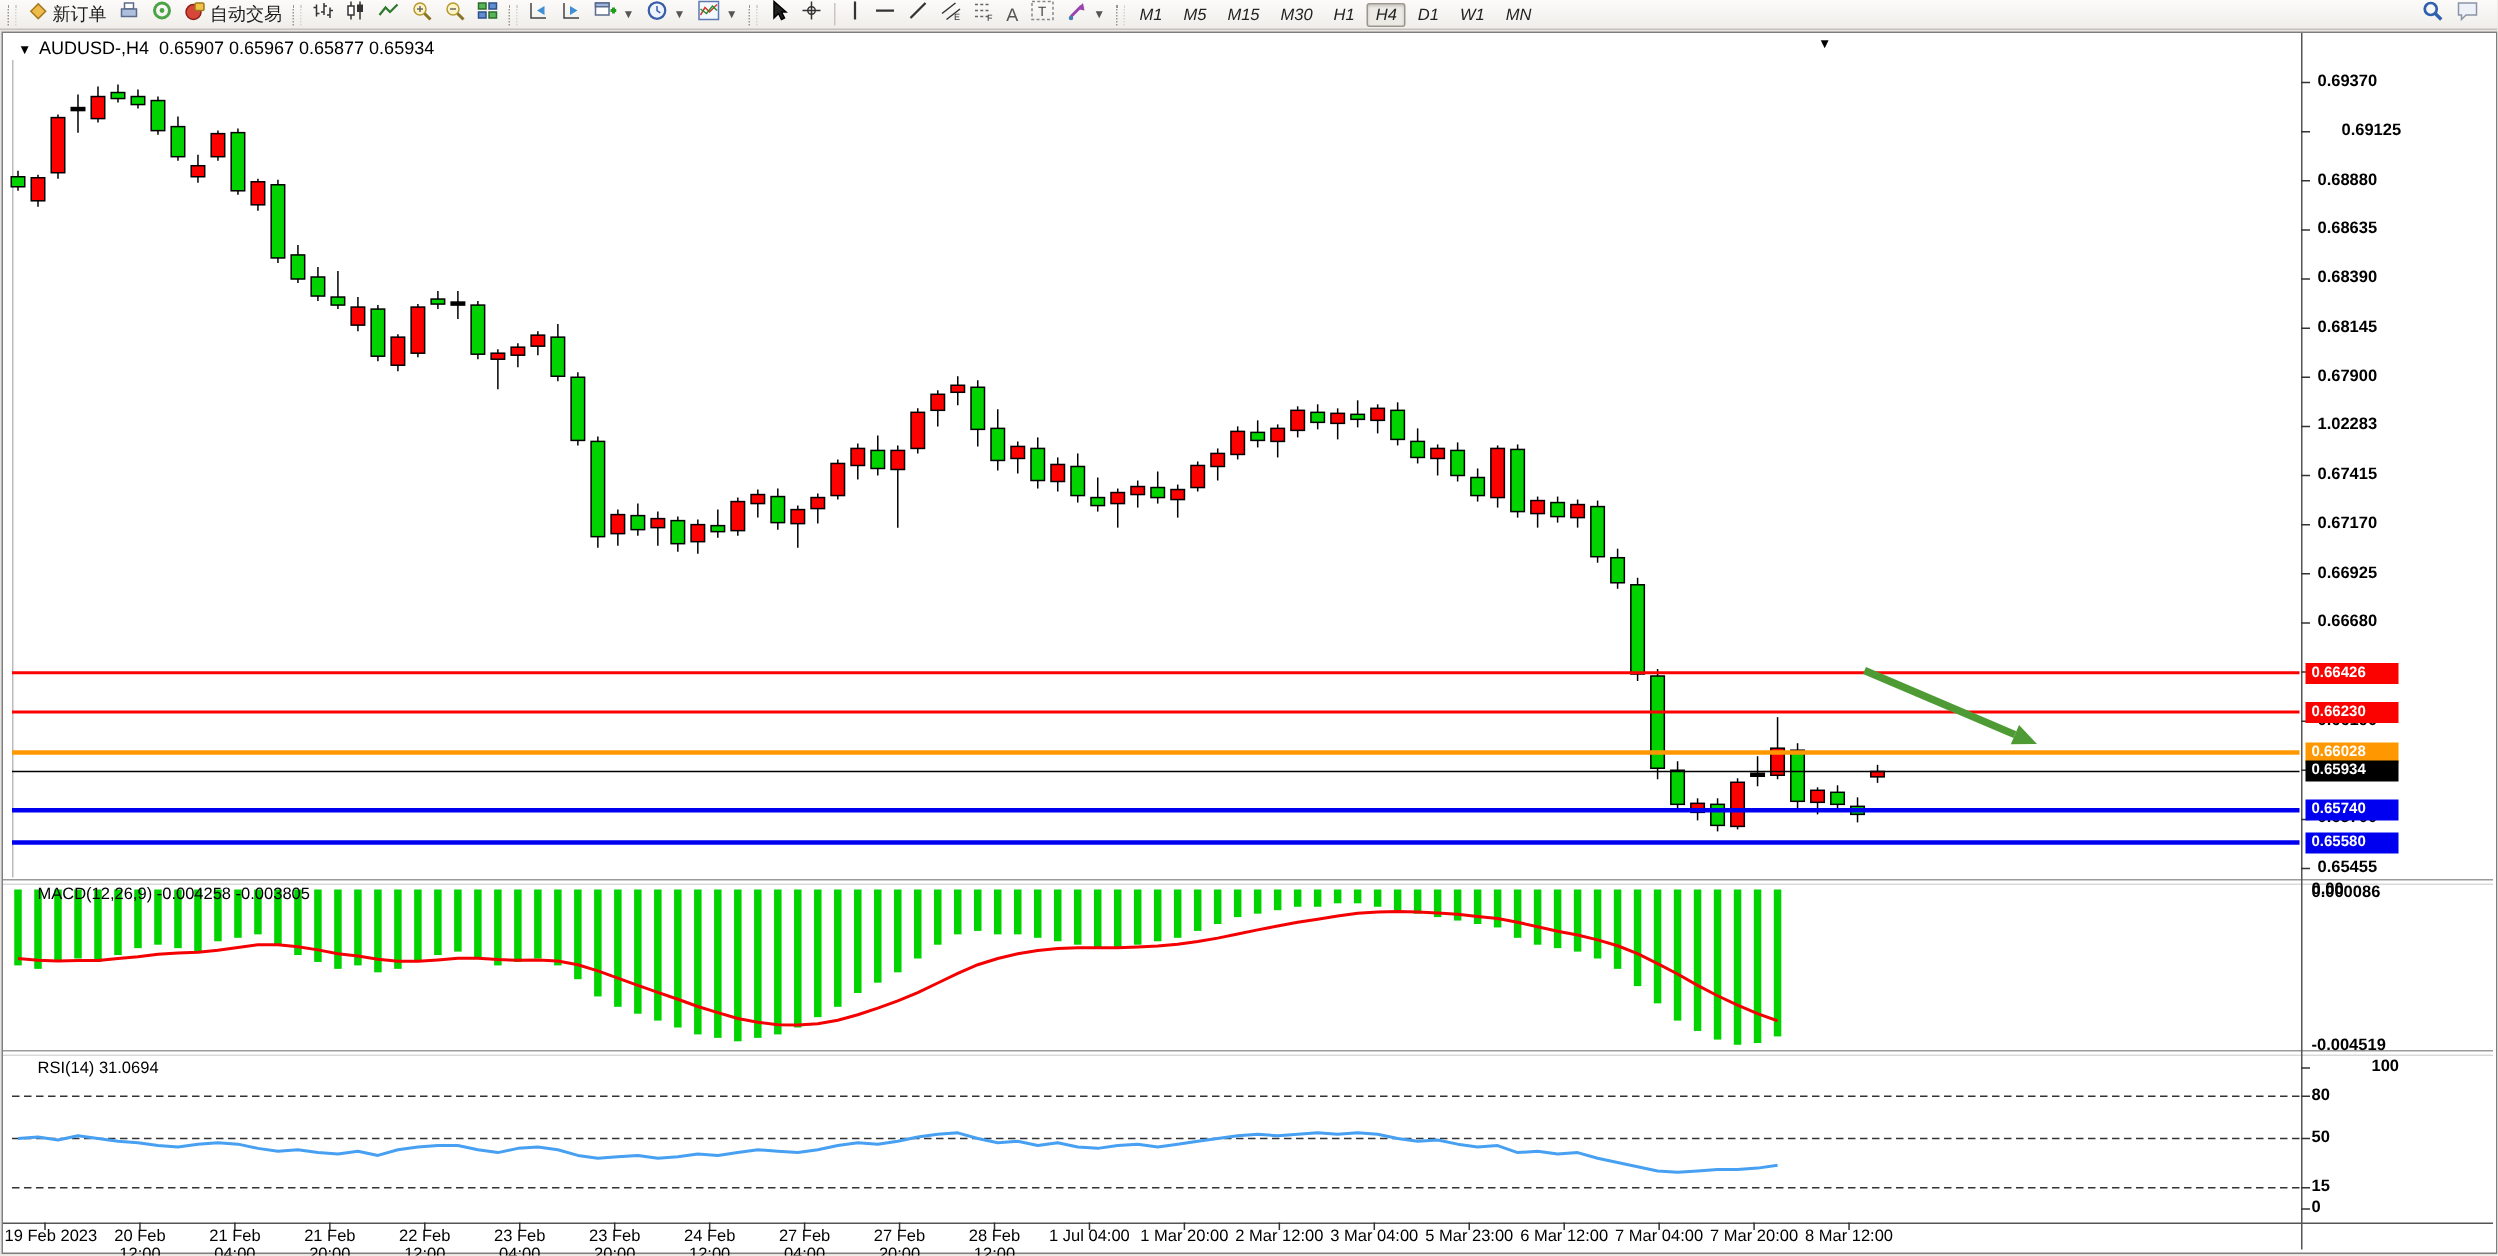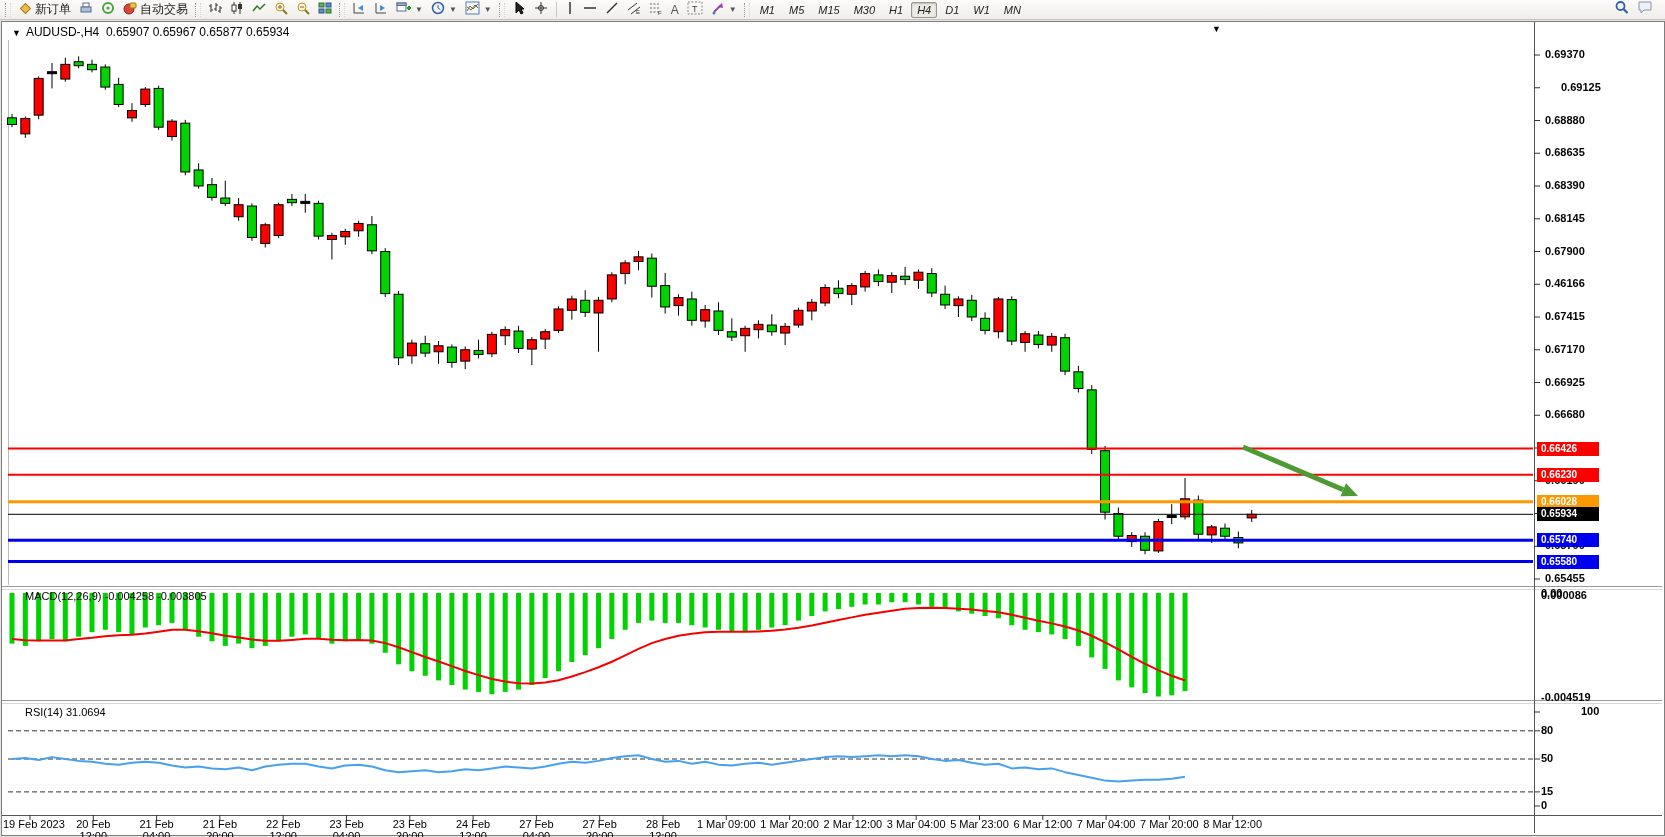--- a/index.html
+++ b/index.html
@@ -665,21 +665,21 @@
       <div class="pricebadge" style="top: 507.302px; background: rgb(0, 0, 0);">0.65934</div>
       <div class="pricebadge" style="top: 533.235px; background: rgb(0, 0, 240);">0.65740</div>
       <div class="pricebadge" style="top: 554.622px; background: rgb(0, 0, 240);">0.65580</div>
       <div class="lab scale-lab" style="left:1545px;top:48px;">0.69370</div>
       <div class="lab scale-lab" style="left:1545px;top:80.75px;padding-left:16px;">0.69125</div>
       <div class="lab scale-lab" style="left:1545px;top:113.5px;">0.68880</div>
       <div class="lab scale-lab" style="left:1545px;top:146.25px;">0.68635</div>
       <div class="lab scale-lab" style="left:1545px;top:179px;">0.68390</div>
       <div class="lab scale-lab" style="left:1545px;top:211.75px;">0.68145</div>
       <div class="lab scale-lab" style="left:1545px;top:244.5px;">0.67900</div>
-      <div class="lab scale-lab" style="left:1545px;top:277.25px;">0.46166</div>
+      <div class="lab scale-lab" style="left:1545px;top:277.25px;">1.02283</div>
       <div class="lab scale-lab" style="left:1545px;top:310px;">0.67415</div>
       <div class="lab scale-lab" style="left:1545px;top:342.75px;">0.67170</div>
       <div class="lab scale-lab" style="left:1545px;top:375.5px;">0.66925</div>
       <div class="lab scale-lab" style="left:1545px;top:408.25px;">0.66680</div>
       <div class="lab scale-lab" style="left:1545px;top:441px;">0.66435</div>
       <div class="lab scale-lab" style="left:1545px;top:473.75px;">0.66190</div>
       <div class="lab scale-lab" style="left:1545px;top:506.5px;">0.65945</div>
       <div class="lab scale-lab" style="left:1545px;top:539.25px;">0.65700</div>
       <div class="lab scale-lab" style="left:1545px;top:572px;">0.65455</div>
       <div class="lab scale-lab" style="left:1541px;top:705px;padding-left:40px;">100</div>
@@ -691,21 +691,21 @@
       <div class="timelab" style="left: 61.3px; width: 64px; text-align: center;">20 Feb 12:00</div>
       <div class="timelab" style="left: 124.6px; width: 64px; text-align: center;">21 Feb 04:00</div>
       <div class="timelab" style="left: 187.9px; width: 64px; text-align: center;">21 Feb 20:00</div>
       <div class="timelab" style="left: 251.2px; width: 64px; text-align: center;">22 Feb 12:00</div>
       <div class="timelab" style="left: 314.5px; width: 64px; text-align: center;">23 Feb 04:00</div>
       <div class="timelab" style="left: 377.8px; width: 64px; text-align: center;">23 Feb 20:00</div>
       <div class="timelab" style="left: 441.1px; width: 64px; text-align: center;">24 Feb 12:00</div>
       <div class="timelab" style="left: 504.4px; width: 64px; text-align: center;">27 Feb 04:00</div>
       <div class="timelab" style="left: 567.7px; width: 64px; text-align: center;">27 Feb 20:00</div>
       <div class="timelab" style="left: 631px; width: 64px; text-align: center;">28 Feb 12:00</div>
-      <div class="timelab" style="left: 694.3px; width: 64px; text-align: center;">1 Mar 09:00</div>
+      <div class="timelab" style="left: 694.3px; width: 64px; text-align: center;">1 Jul 04:00</div>
       <div class="timelab" style="left: 757.6px; width: 64px; text-align: center;">1 Mar 20:00</div>
       <div class="timelab" style="left: 820.9px; width: 64px; text-align: center;">2 Mar 12:00</div>
       <div class="timelab" style="left: 884.2px; width: 64px; text-align: center;">3 Mar 04:00</div>
       <div class="timelab" style="left: 947.5px; width: 64px; text-align: center;">5 Mar 23:00</div>
       <div class="timelab" style="left: 1010.8px; width: 64px; text-align: center;">6 Mar 12:00</div>
       <div class="timelab" style="left: 1074.1px; width: 64px; text-align: center;">7 Mar 04:00</div>
       <div class="timelab" style="left: 1137.4px; width: 64px; text-align: center;">7 Mar 20:00</div>
       <div class="timelab" style="left: 1200.7px; width: 64px; text-align: center;">8 Mar 12:00</div>
     </div>
 </div>

